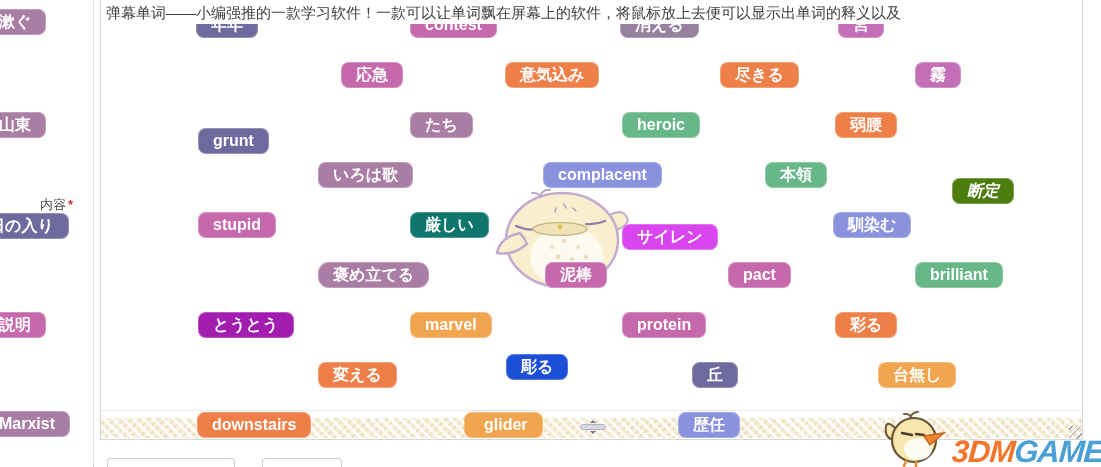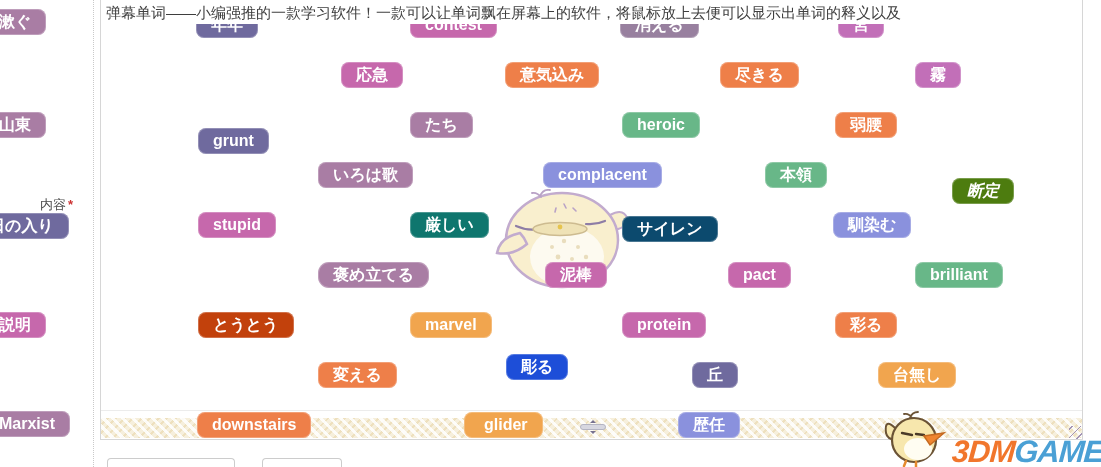--- a/index.html
+++ b/index.html
@@ -94,27 +94,27 @@
       <div class="badge" style="left: 198px; top: 128px; background: rgb(111, 106, 158);">grunt</div>
       <div class="badge" style="left: 410px; top: 112px; background: rgb(169, 125, 164);">たち</div>
       <div class="badge" style="left: 622px; top: 112px; background: rgb(104, 183, 136);">heroic</div>
       <div class="badge" style="left: 835px; top: 112px; background: rgb(238, 127, 73);">弱腰</div>
       <div class="badge" style="left: 318px; top: 162px; background: rgb(169, 125, 164);">いろは歌</div>
       <div class="badge" style="left: 543px; top: 162px; background: rgb(138, 145, 221);">complacent</div>
       <div class="badge" style="left: 765px; top: 162px; background: rgb(104, 183, 136);">本領</div>
       <div class="badge" style="left: 952px; top: 178px; background: #4d7c0f; font-style: italic;">断定</div>
       <div class="badge" style="left: 198px; top: 212px; background: rgb(198, 104, 172);">stupid</div>
       <div class="badge" style="left: 410px; top: 212px; background: #0f766e;">厳しい</div>
-      <div class="badge" style="left: 622px; top: 216px; background: #0c4a6e;">サイレン</div>
+      <div class="badge" style="left: 622px; top: 224px; background: #d946ef;">サイレン</div>
       <div class="badge" style="left: 833px; top: 212px; background: rgb(138, 145, 221);">馴染む</div>
       <div class="badge" style="left: 318px; top: 262px; background: rgb(169, 125, 164); border-radius: 11px;">褒め立てる</div>
       <div class="badge" style="left: 545px; top: 262px; background: rgb(198, 104, 172);">泥棒</div>
       <div class="badge" style="left: 728px; top: 262px; background: rgb(198, 104, 172);">pact</div>
       <div class="badge" style="left: 915px; top: 262px; background: rgb(104, 183, 136);">brilliant</div>
-      <div class="badge" style="left: 198px; top: 312px; background: #c2410c;">とうとう</div>
+      <div class="badge" style="left: 198px; top: 312px; background: #a21caf;">とうとう</div>
       <div class="badge" style="left: 410px; top: 312px; background: rgb(241, 165, 78);">marvel</div>
       <div class="badge" style="left: 622px; top: 312px; background: rgb(198, 104, 172);">protein</div>
       <div class="badge" style="left: 835px; top: 312px; background: rgb(238, 127, 73);">彩る</div>
       <div class="badge" style="left: 318px; top: 362px; background: rgb(238, 127, 73);">変える</div>
       <div class="badge" style="left: 506px; top: 354px; background: #1d4ed8;">彫る</div>
       <div class="badge" style="left: 692px; top: 362px; background: rgb(111, 106, 158);">丘</div>
       <div class="badge" style="left: 878px; top: 362px; background: rgb(241, 165, 78);">台無し</div>
       <div class="badge" style="left: 197px; top: 412px; background: rgb(238, 127, 73);">downstairs</div>
       <div class="badge" style="left: 464px; top: 412px; background: rgb(241, 165, 78); padding-left: 20px;">glider</div>
       <div class="badge" style="left: 678px; top: 412px; background: rgb(138, 145, 221);">歴任</div>

